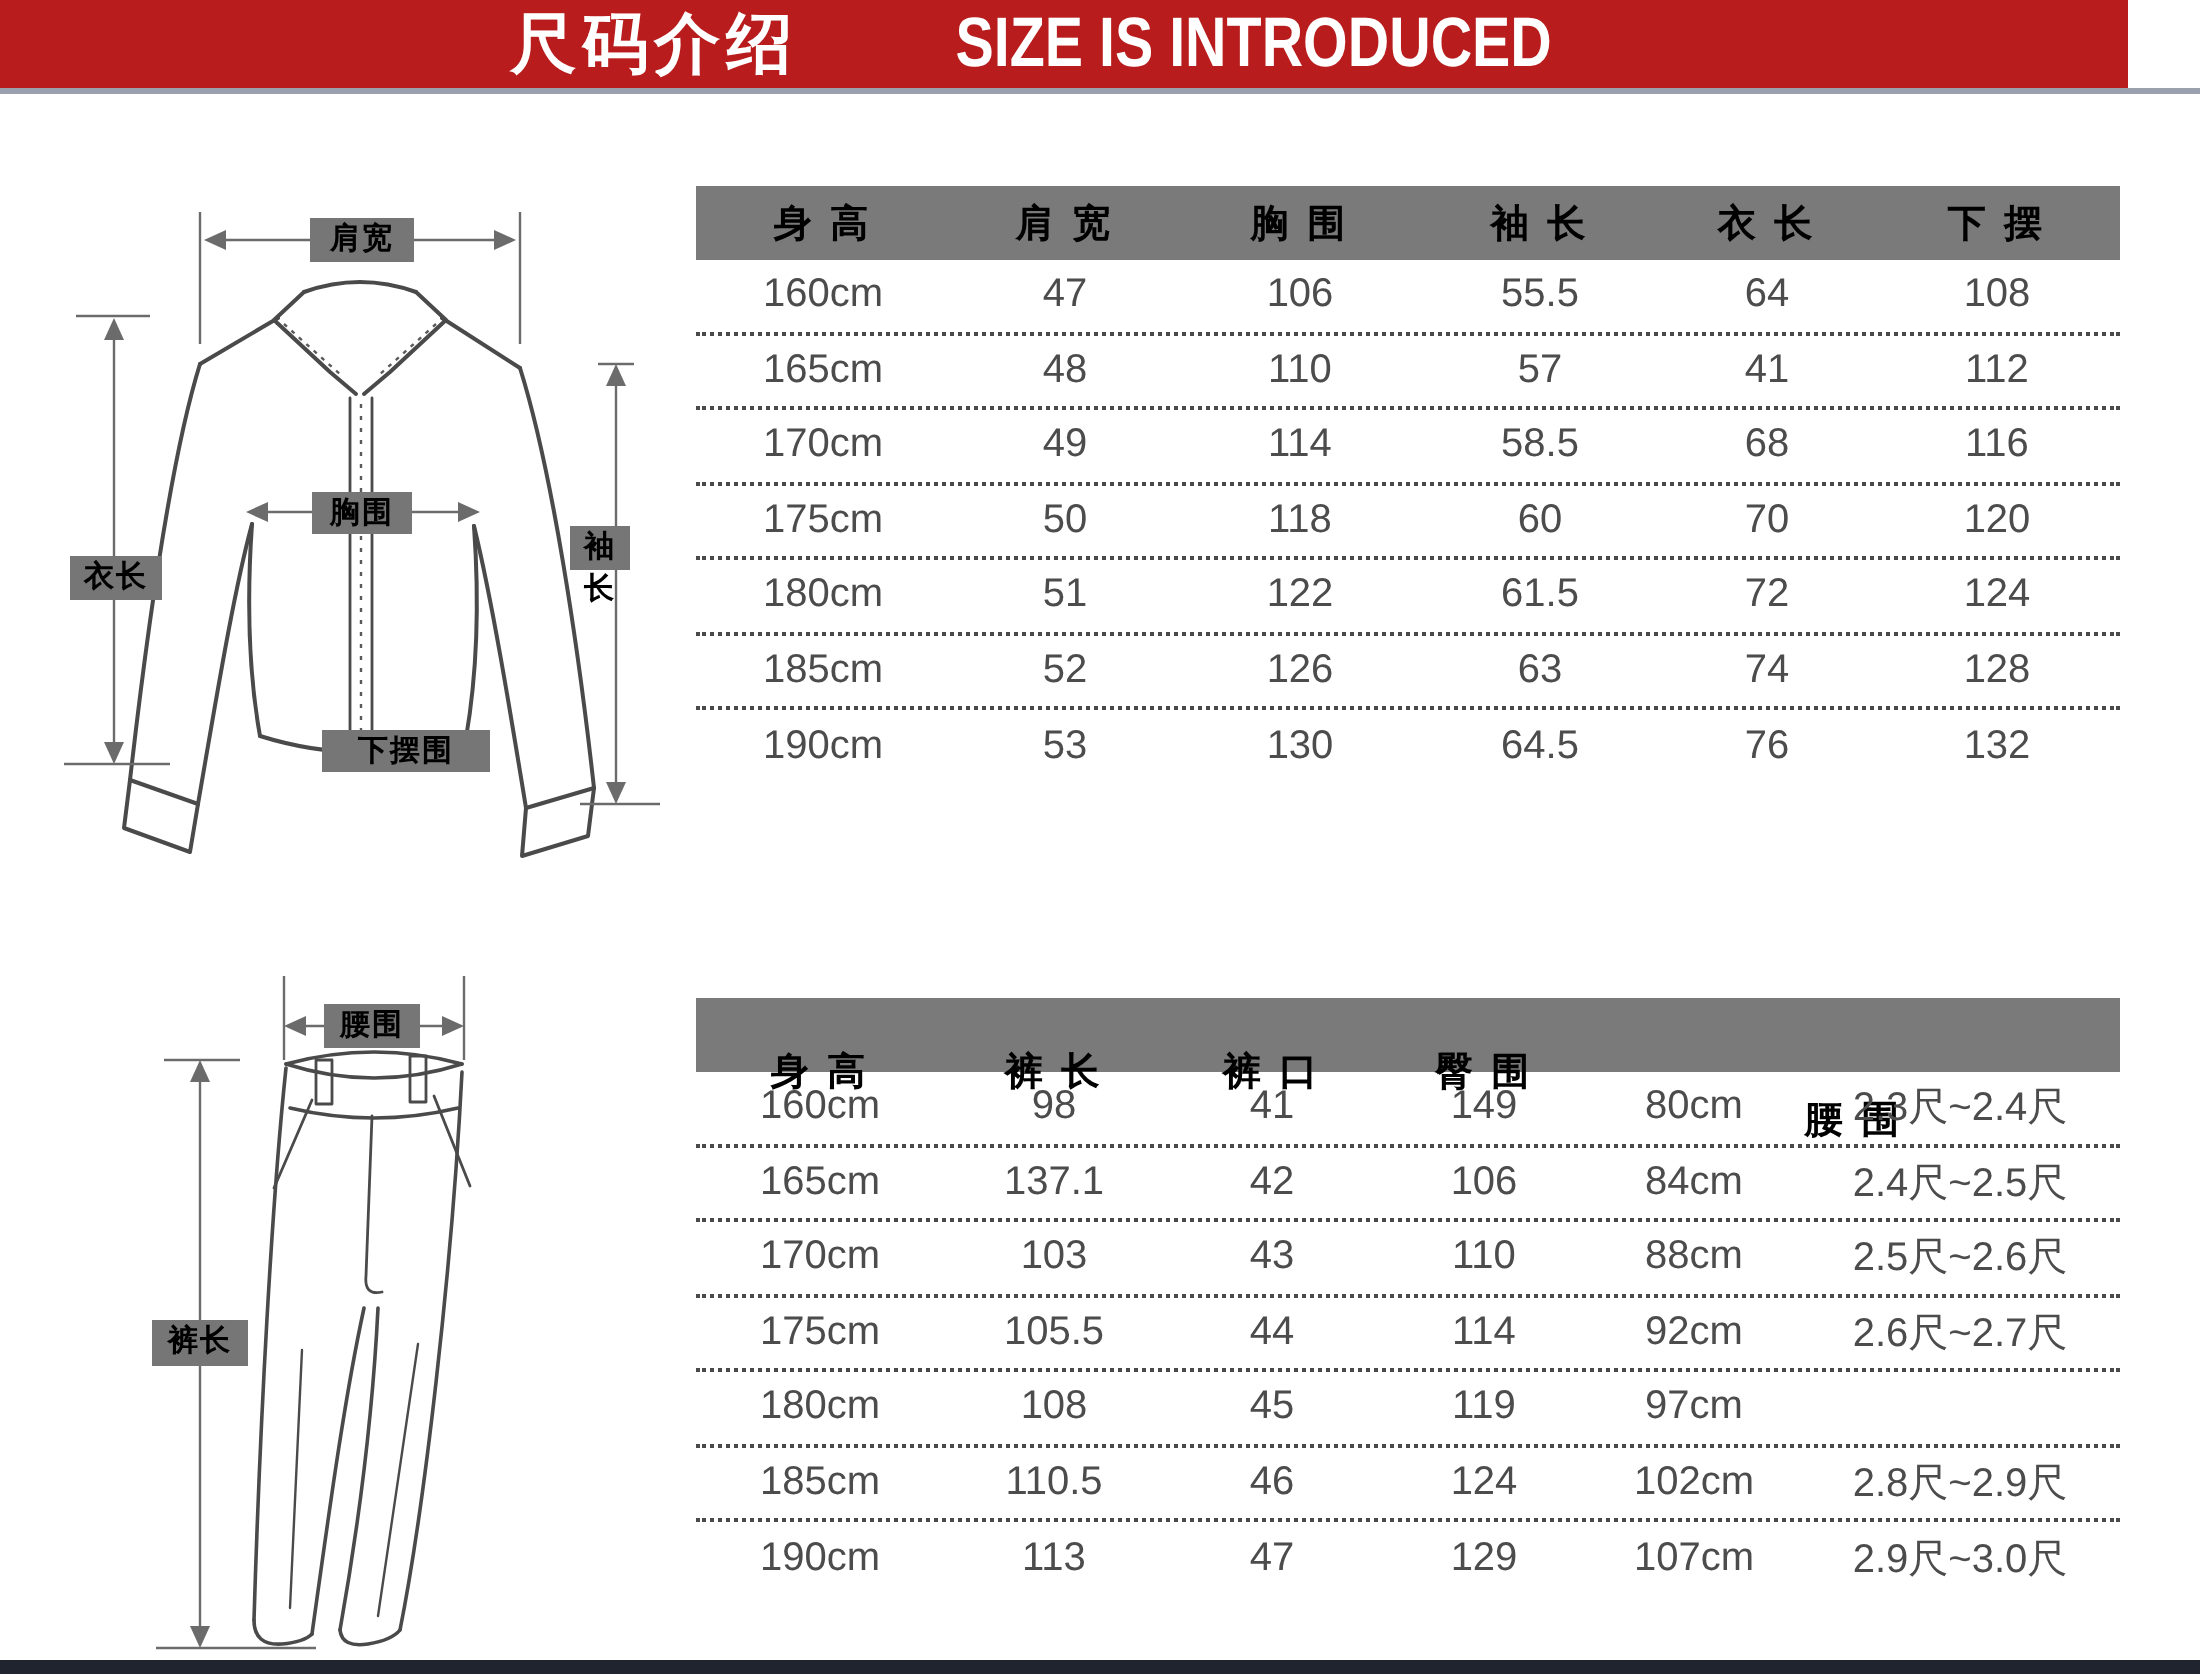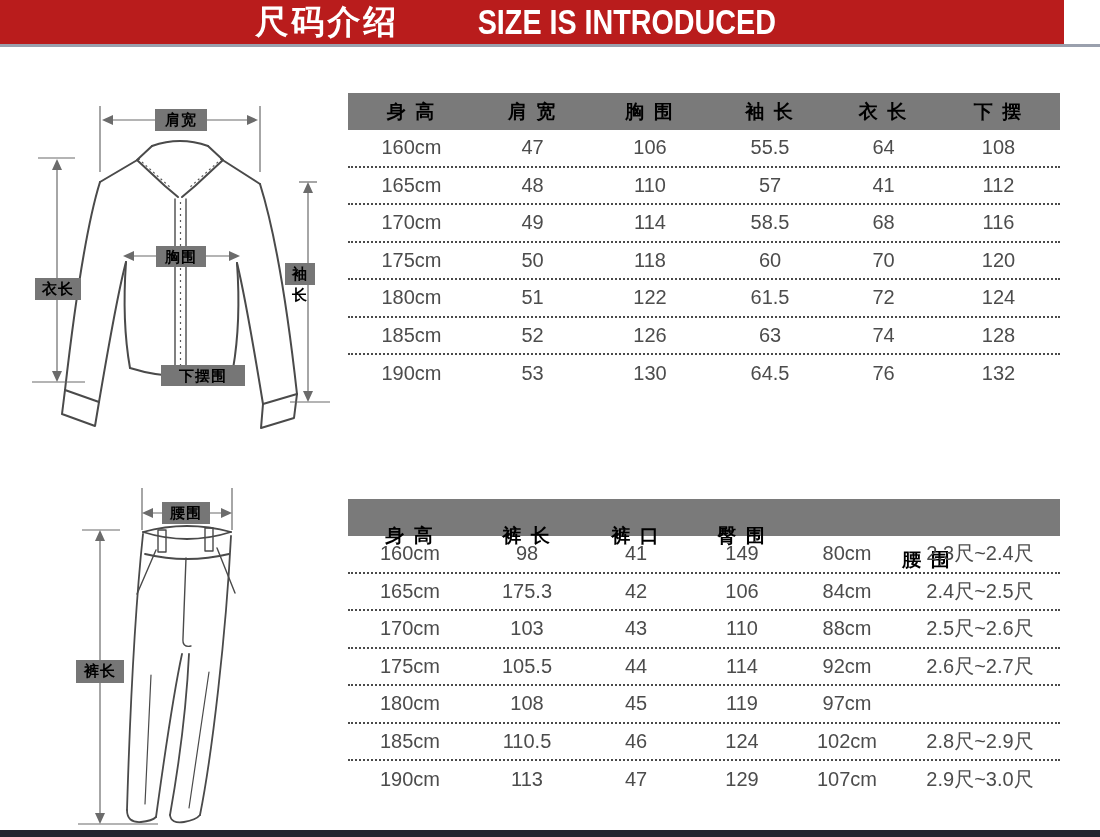--- a/index.html
+++ b/index.html
@@ -234,21 +234,21 @@
         <div class="trow t2cols">
           <div class="tcell">160cm</div>
           <div class="tcell">98</div>
           <div class="tcell">41</div>
           <div class="tcell">149</div>
           <div class="tcell">80cm</div>
           <div class="tcell">2.3尺~2.4尺</div>
         </div>
         <div class="trow t2cols">
           <div class="tcell">165cm</div>
-          <div class="tcell">175.3</div>
+          <div class="tcell">137.1</div>
           <div class="tcell">42</div>
           <div class="tcell">106</div>
           <div class="tcell">84cm</div>
           <div class="tcell">2.4尺~2.5尺</div>
         </div>
         <div class="trow t2cols">
           <div class="tcell">170cm</div>
           <div class="tcell">103</div>
           <div class="tcell">43</div>
           <div class="tcell">110</div>

